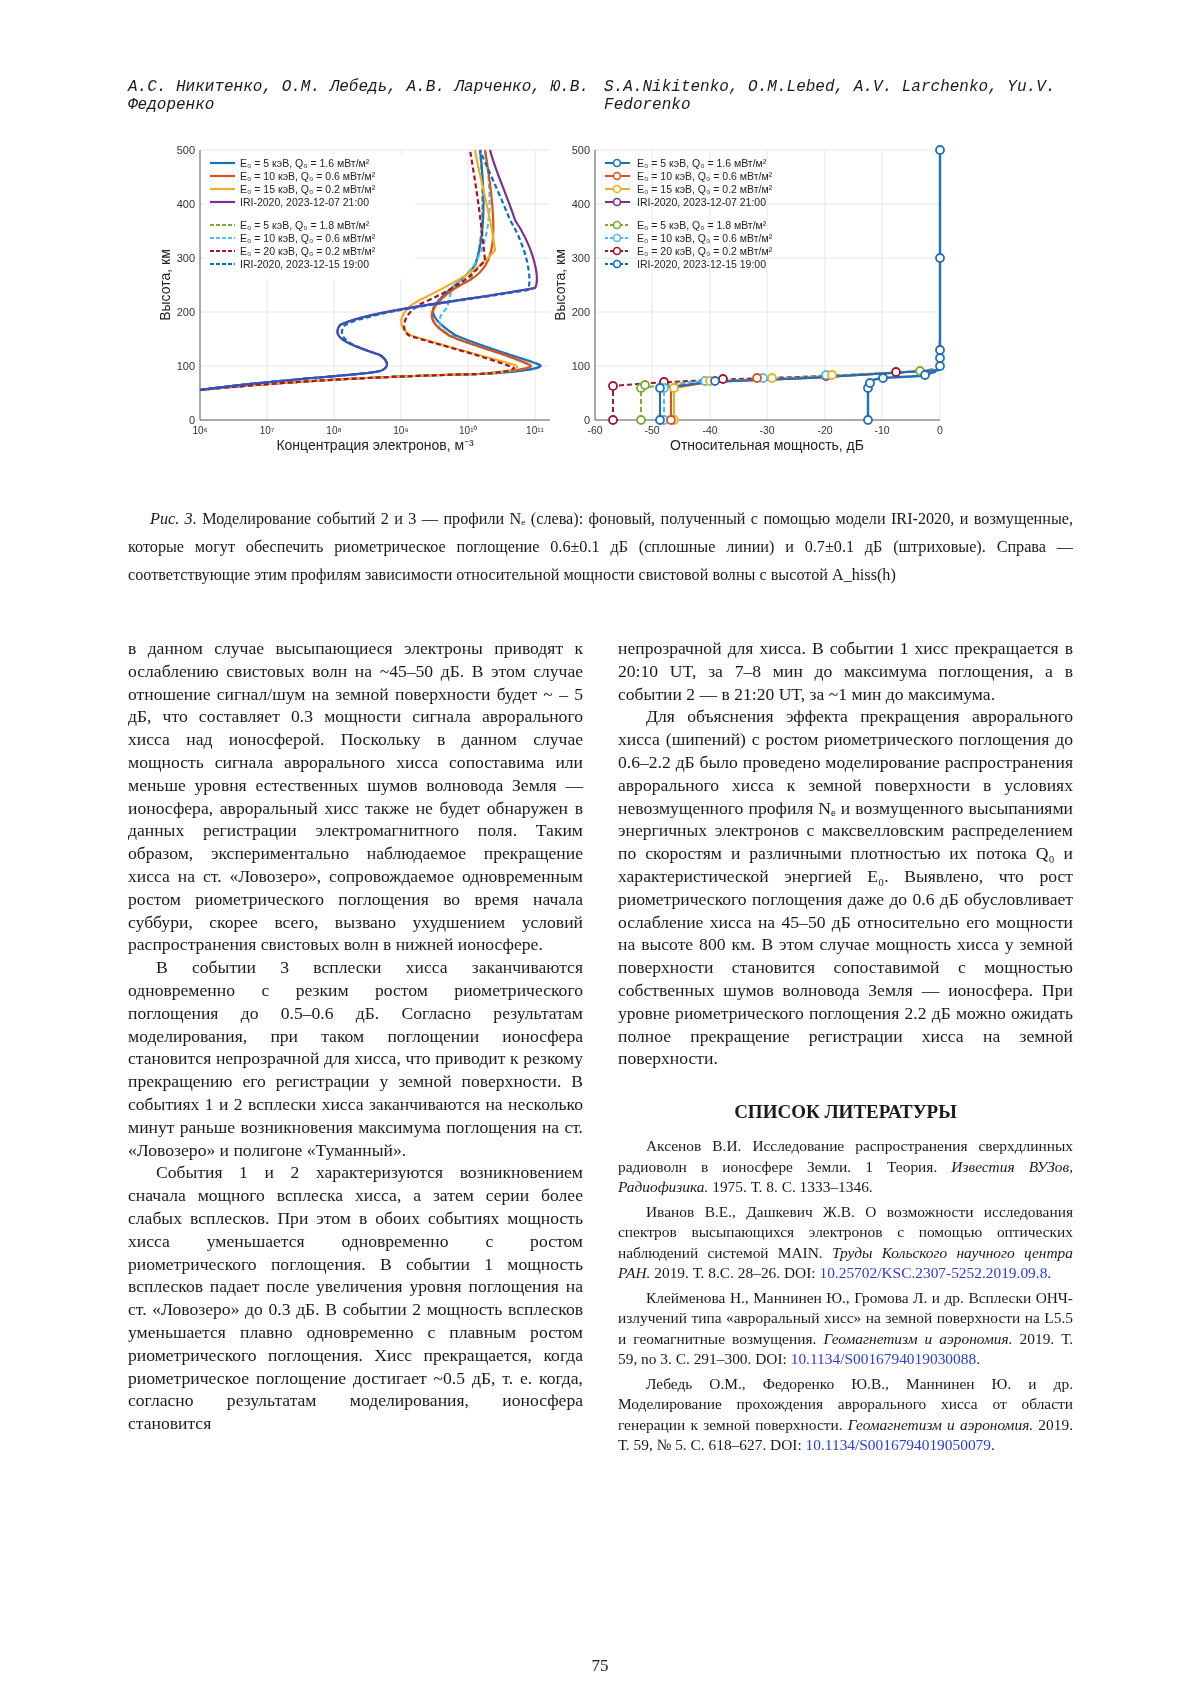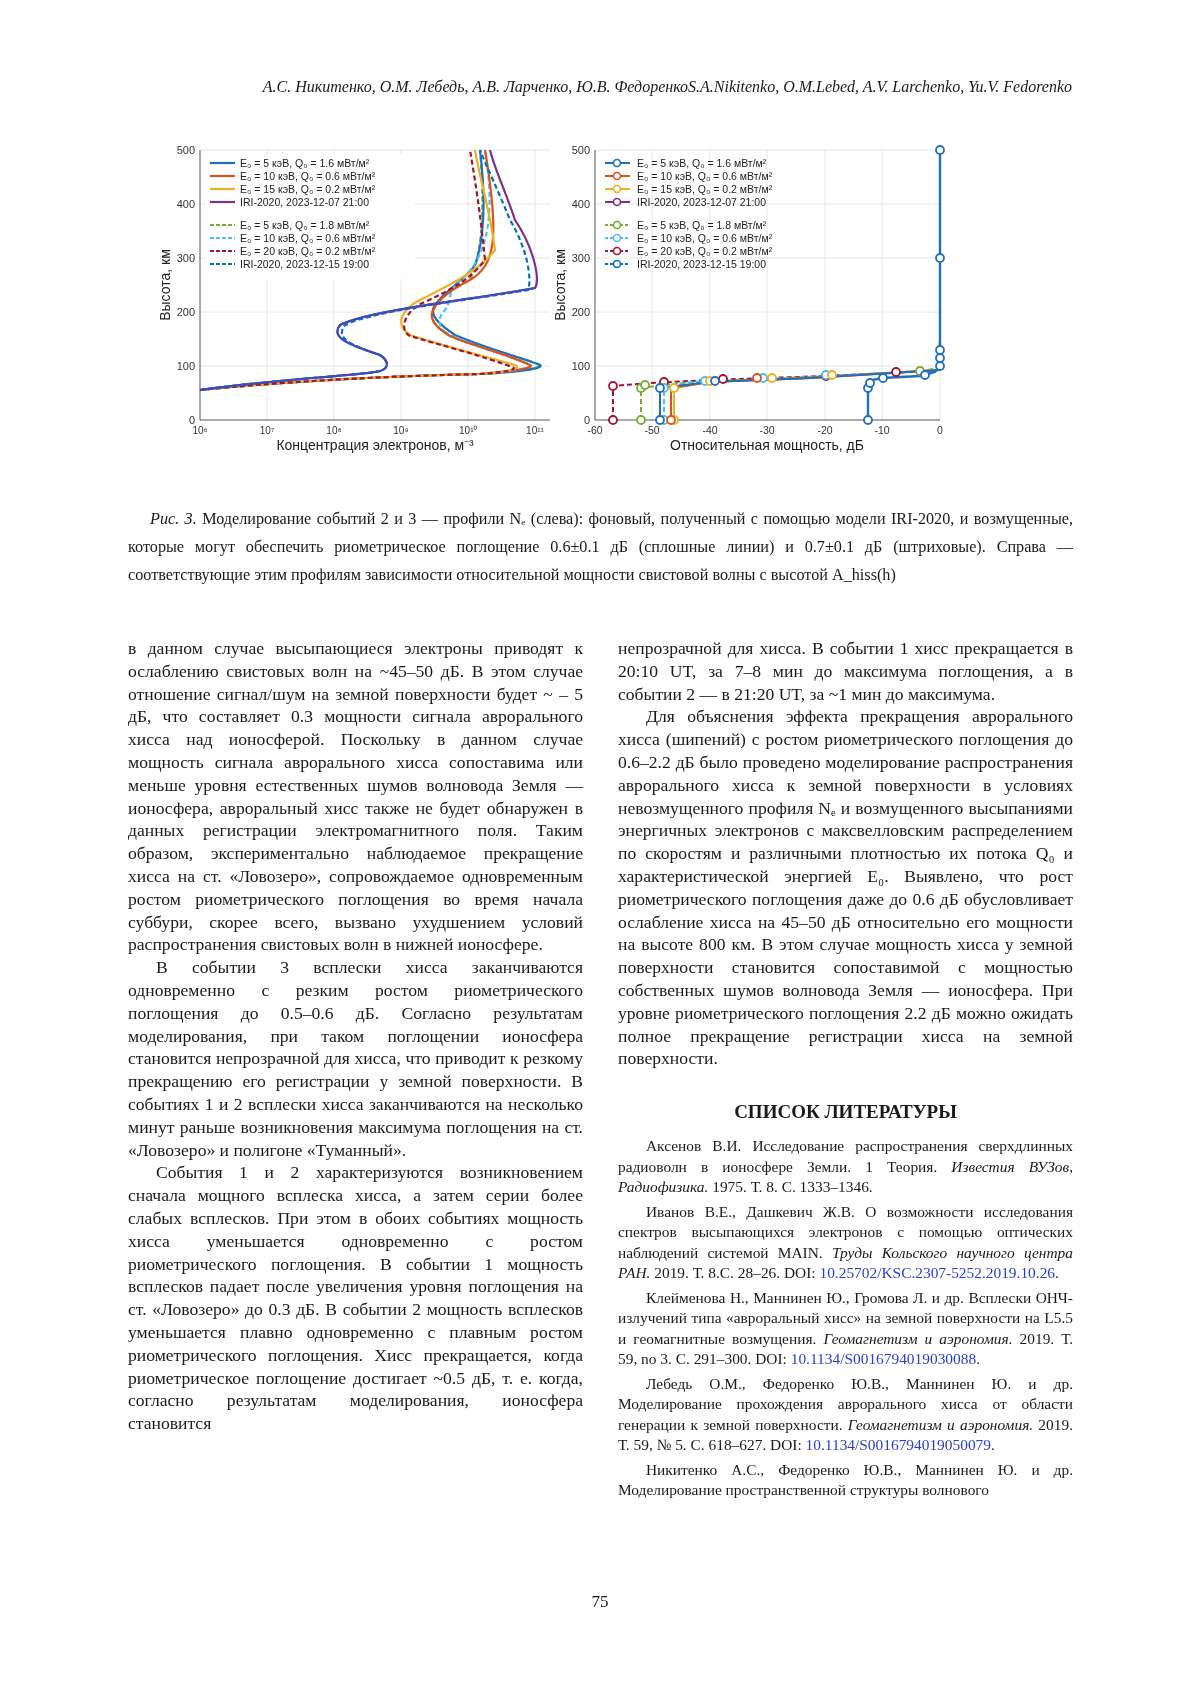--- a/index.html
+++ b/index.html
@@ -1,33 +1,33 @@
 <!DOCTYPE html>
 <html><head>
 <meta charset="utf-8">
 <style>
   html,body{margin:0;padding:0;background:#fff;}
   body{width:1200px;height:1697px;position:relative;font-family:"Liberation Serif","DejaVu Serif",serif;color:#1a1a1a;overflow:hidden;}
-  .running-head{position:absolute;top:78px;left:128px;right:128px;display:flex;justify-content:flex-end;font-style:italic;font-size:16px;}
+  .running-head{position:absolute;top:78px;left:128px;right:128px;display:flex;justify-content:flex-end;font-style:italic;font-size:16px;font-family:Liberation Mono, monospace;}
   .figure{position:absolute;top:140px;left:150px;width:920px;height:330px;}
   .figure svg{width:100%;height:100%;}
   .caption{position:absolute;top:505px;left:128px;width:945px;font-size:16.2px;line-height:28px;text-align:justify;text-indent:22px;}
   .caption i{font-style:italic;}
   .col{position:absolute;top:605px;width:455px;font-size:17.6px;line-height:22.8px;text-align:justify;margin-top:32px;}
   .col.left{left:128px;}
   .col.right{left:618px;}
   .col p{margin:0;text-indent:28px;}
   .col p.noindent{text-indent:0;}
   .col h2{font-size:19px;font-weight:bold;margin:28px 0 12px 0;text-indent:0;line-height:24px;}
   .col h2.sec{padding-left:92px;}
   .col h2.refs{text-align:center;margin-top:30px;}
   .refs-list p{font-size:15.4px;line-height:20.5px;text-indent:28px;margin:0 0 4px 0;}
   .refs-list i{font-style:italic;}
   .doi{color:#2a3bd6;}
-  .page-num{position:absolute;top:1592px;left:0;right:0;text-align:center;font-size:17px;}
+  .page-num{position:absolute;top:1656px;left:0;right:0;text-align:center;font-size:17px;}
   .ax{font-family:"Liberation Sans",sans-serif;}
 </style>
 </head>
 <body>
 
 <div class="running-head">
   <span>А.С. Никитенко, О.М. Лебедь, А.В. Ларченко, Ю.В. Федоренко</span>
   <span>S.A.Nikitenko, O.M.Lebed, A.V. Larchenko, Yu.V. Fedorenko</span>
 </div>
 
@@ -225,20 +225,19 @@
   <p>В событии 3 всплески хисса заканчиваются одновременно с резким ростом риометрического поглощения до 0.5–0.6 дБ. Согласно результатам моделирования, при таком поглощении ионосфера становится непрозрачной для хисса, что приводит к резкому прекращению его регистрации у земной поверхности. В событиях 1 и 2 всплески хисса заканчиваются на несколько минут раньше возникновения максимума поглощения на ст. «Ловозеро» и полигоне «Туманный».</p>
   <p>События 1 и 2 характеризуются возникновением сначала мощного всплеска хисса, а затем серии более слабых всплесков. При этом в обоих событиях мощность хисса уменьшается одновременно с ростом риометрического поглощения. В событии 1 мощность всплесков падает после увеличения уровня поглощения на ст. «Ловозеро» до 0.3 дБ. В событии 2 мощность всплесков уменьшается плавно одновременно с плавным ростом риометрического поглощения. Хисс прекращается, когда риометрическое поглощение достигает ~0.5 дБ, т. е. когда, согласно результатам моделирования, ионосфера становится</p>
 </div>
 
 <div class="col right">
   <p class="noindent">непрозрачной для хисса. В событии 1 хисс прекращается в 20:10 UT, за 7–8 мин до максимума поглощения, а в событии 2 — в 21:20 UT, за ~1 мин до максимума.</p>
   <p>Для объяснения эффекта прекращения аврорального хисса (шипений) с ростом риометрического поглощения до 0.6–2.2 дБ было проведено моделирование распространения аврорального хисса к земной поверхности в условиях невозмущенного профиля Nₑ и возмущенного высыпаниями энергичных электронов с максвелловским распределением по скоростям и различными плотностью их потока Q₀ и характеристической энергией E₀. Выявлено, что рост риометрического поглощения даже до 0.6 дБ обусловливает ослабление хисса на 45–50 дБ относительно его мощности на высоте 800 км. В этом случае мощность хисса у земной поверхности становится сопоставимой с мощностью собственных шумов волновода Земля — ионосфера. При уровне риометрического поглощения 2.2 дБ можно ожидать полное прекращение регистрации хисса на земной поверхности.</p>
   <h2 class="refs">СПИСОК ЛИТЕРАТУРЫ</h2>
   <div class="refs-list">
     <p><span>Аксенов В.И. Исследование распространения сверхдлинных радиоволн в ионосфере Земли. 1 Теория. </span><i>Известия ВУЗов, Радиофизика.</i><span> 1975. Т. 8. С. 1333–1346.</span></p>
-    <p><span>Иванов В.Е., Дашкевич Ж.В. О возможности исследования спектров высыпающихся электронов с помощью оптических наблюдений системой MAIN. </span><i>Труды Кольского научного центра РАН.</i><span> 2019. Т. 8.С. 28–26. DOI: </span><a class="doi">10.25702/KSC.2307-5252.2019.10.26</a>.</p>
+    <p><span>Иванов В.Е., Дашкевич Ж.В. О возможности исследования спектров высыпающихся электронов с помощью оптических наблюдений системой MAIN. </span><i>Труды Кольского научного центра РАН.</i><span> 2019. Т. 8.С. 28–26. DOI: </span><a class="doi">10.25702/KSC.2307-5252.2019.09.8</a>.</p>
     <p><span>Клейменова Н., Маннинен Ю., Громова Л. и др. Всплески ОНЧ-излучений типа «авроральный хисс» на земной поверхности на L5.5 и геомагнитные возмущения. </span><i>Геомагнетизм и аэрономия.</i><span> 2019. Т. 59, no 3. С. 291–300. DOI: </span><a class="doi">10.1134/S0016794019030088</a>.</p>
     <p><span>Лебедь О.М., Федоренко Ю.В., Маннинен Ю. и др. Моделирование прохождения аврорального хисса от области генерации к земной поверхности. </span><i>Геомагнетизм и аэрономия.</i><span> 2019. Т. 59, № 5. С. 618–627. DOI: </span><a class="doi">10.1134/S0016794019050079</a>.</p>
-    <p><span>Никитенко А.С., Федоренко Ю.В., Маннинен Ю. и др. Моделирование пространственной структуры волнового</span></p>
   </div>
 </div>
 
 <div class="page-num">75</div>
 
 </body></html>

